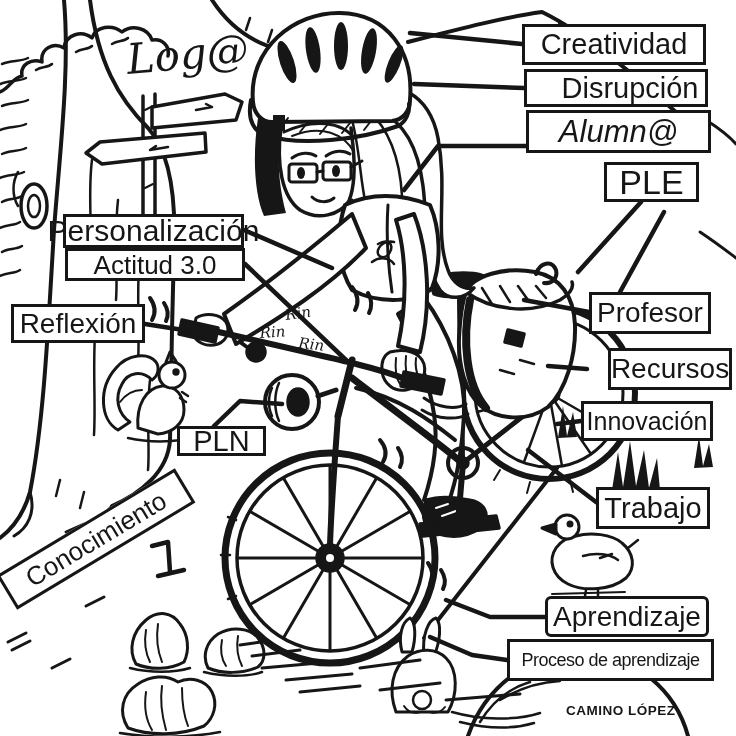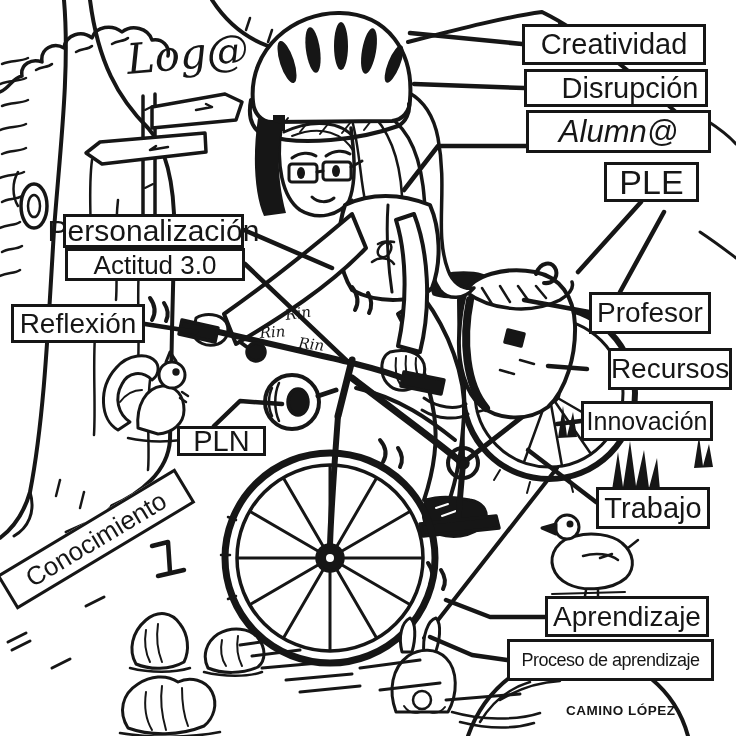--- a/index.html
+++ b/index.html
@@ -16,21 +16,21 @@
   #lbl-personalizacion{left:63px;top:214px;width:181px;height:34px;font-size:30px;}
   #lbl-actitud{left:65px;top:248px;width:180px;height:33px;font-size:26px;}
   #lbl-reflexion{left:11px;top:304px;width:134px;height:39px;font-size:28px;}
   #lbl-profesor{left:589px;top:292px;width:122px;height:42px;font-size:28px;}
   #lbl-recursos{left:587px;top:348px;width:124px;height:42px;font-size:28px;margin-left:21px;}
   #lbl-innovacion{left:581px;top:401px;width:132px;height:40px;font-size:25px;}
   #lbl-pln{left:177px;top:426px;width:89px;height:30px;font-size:29px;}
   #lbl-conocimiento{left:-8px;top:519px;width:208px;height:40px;font-size:26px;
       transform:rotate(-31deg);transform-origin:50% 50%;}
   #lbl-trabajo{left:596px;top:487px;width:114px;height:42px;font-size:29px;}
-  #lbl-aprendizaje{left:545px;top:596px;width:164px;height:41px;font-size:28px;}
+  #lbl-aprendizaje{left:545px;top:596px;width:164px;height:41px;font-size:28px;border-radius:6px;}
   #lbl-proceso{left:507px;top:639px;width:207px;height:42px;font-size:18px;letter-spacing:-0.5px;}
   .credit{position:absolute;left:566px;top:703px;font-weight:bold;font-size:13.5px;
           letter-spacing:0.5px;z-index:5;text-align:center;}
 </style>
 </head>
 <body>
 
 <div class="canvas">
 
 <svg viewBox="0 0 736 736" width="736" height="736">

